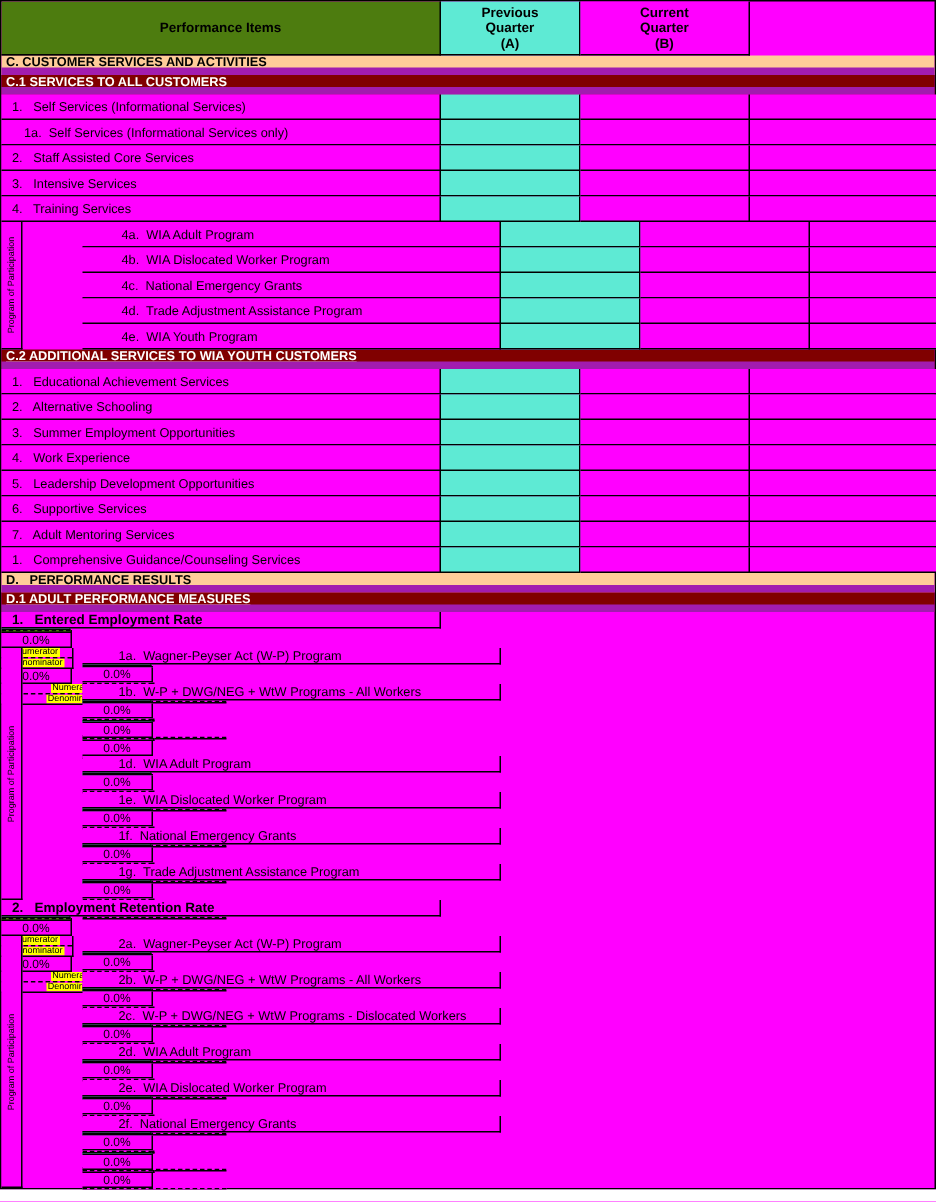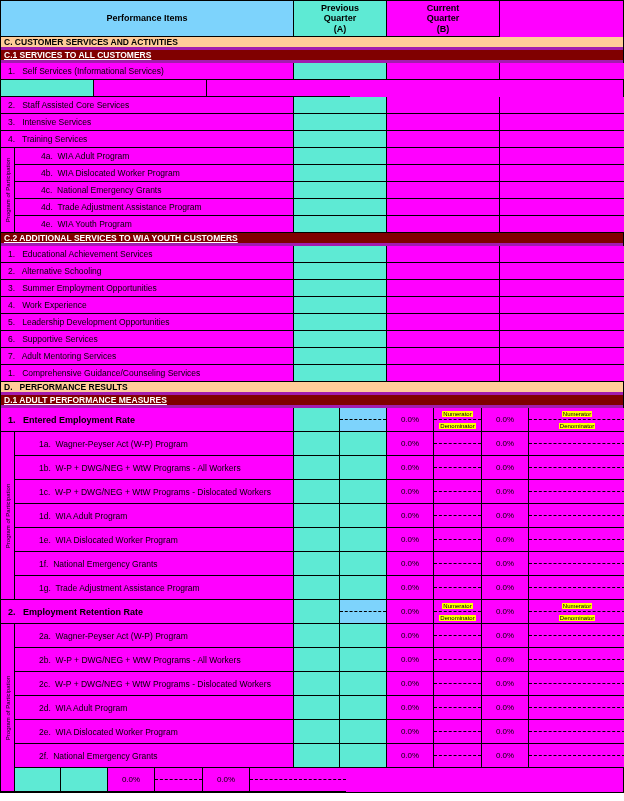--- a/index.html
+++ b/index.html
@@ -18,64 +18,64 @@
   .hdr{display:flex;height:36px;}
   .hc{display:flex;align-items:center;justify-content:center;text-align:center;
       font-weight:bold;font-size:9px;line-height:1.15;white-space:pre-line;}
   .w-label{width:293px;}
   .w-prev{width:93px;}
   .w-cur{width:113px;}
   .w-cum{width:143px;}
 
   
   .section{height:13px;display:flex;align-items:center;padding-left:3px;
-           font-weight:bold;font-size:8.5px;border-bottom:3px solid #a21caf;
+           font-weight:bold;font-size:8.5px;border-bottom:5px solid #a21caf;
            box-sizing:border-box;white-space:pre;overflow:hidden;}
   .peach{background:#FFCC99;color:#000;}
   .maroon{background:#800000;color:#FFFFFF;text-decoration:underline;}
 
   
   .row{display:flex;height:17px;}
   .lbl{display:flex;align-items:center;padding-left:7px;font-size:8.5px;
        white-space:pre;background:#FF00FF;}
   .ind2{padding-left:15px;}
 
   
-  .grp{display:flex;align-items:stretch;}
+  .grp{display:flex;align-items:stretch;gap:40px;}
   .strip{width:14px;background:#FF00FF;border-right:1px solid #000;border-bottom:1px solid #000;
          box-sizing:border-box;position:relative;flex-shrink:0;}
   .vtext{position:absolute;top:50%;left:50%;
          transform:translate(-50%,-50%) rotate(-90deg);
          font-size:6px;white-space:nowrap;}
   .grpcol{flex:1;}
   .grp .lbl{width:279px;padding-left:26px;}
 
   
-  .drow{display:flex;height:24px;}
+  .drow{display:flex;height:24px;flex-direction:column;}
   .dlbl{box-sizing:border-box;border-right:1px solid #000;border-bottom:1px solid #000;
         width:293px;display:flex;align-items:center;padding-left:7px;
         background:#FF00FF;white-space:pre;font-size:8.5px;overflow:hidden;flex-shrink:0;}
   .mhead .dlbl{font-weight:bold;font-size:9px;}
   .grp .dlbl{width:279px;padding-left:24px;}
   .w-p1{width:46px;}
   .w-p2{width:47px;}
   .w-cv{width:47px;}
   .w-cf{width:48px;}
   .w-mv{width:47px;}
   .w-mf{width:96px;}
   .val{display:flex;align-items:center;justify-content:center;font-size:8px;background:#FF00FF;}
   .frac{display:flex;flex-direction:column;background:#FF00FF;}
   .fr-top{flex:1;border-bottom:1px dashed #000;display:flex;align-items:center;justify-content:center;overflow:hidden;}
   .fr-bot{flex:1;display:flex;align-items:center;justify-content:center;overflow:hidden;}
   .yl{background:#FFFF00;font-size:6px;line-height:1;padding:0 1px;white-space:nowrap;}
 
   
   .bg-gray{background:#5eead4;}
   .bg-mag{background:#FF00FF;}
-  .bg-white{background:#7dd3fc;}
+  .bg-white{background:#4d7c0f;}
 </style>
 </head>
 <body>
 
 <div class="sheet">
 
   <div class="hdr">
     <div class="cell hc w-label bg-white">Performance Items</div>
     <div class="cell hc w-prev bg-gray">Previous
 Quarter
@@ -88,20 +88,21 @@
   <div class="section peach">C. CUSTOMER SERVICES AND ACTIVITIES</div>
   <div class="section maroon">C.1 SERVICES TO ALL CUSTOMERS</div>
 
   <div class="row">
     <div class="cell lbl w-label">1.   Self Services (Informational Services)</div>
     <div class="cell w-prev bg-gray"></div>
     <div class="cell w-cur bg-mag"></div>
     <div class="cell w-cum bg-mag last"></div>
   </div>
   <div class="row">
+    <div class="cell lbl ind2 w-label">1a.  Self Services (Informational Services only)</div>
     <div class="cell w-prev bg-gray"></div>
     <div class="cell w-cur bg-mag"></div>
     <div class="cell w-cum bg-mag last"></div>
   </div>
   <div class="row">
     <div class="cell lbl w-label">2.   Staff Assisted Core Services</div>
     <div class="cell w-prev bg-gray"></div>
     <div class="cell w-cur bg-mag"></div>
     <div class="cell w-cum bg-mag last"></div>
   </div>
@@ -267,21 +268,20 @@
             <div class="fr-top"></div>
             <div class="fr-bot"></div>
           </div>
         <div class="cell w-mv val">0.0%</div>
         <div class="cell w-mf frac last">
             <div class="fr-top"></div>
             <div class="fr-bot"></div>
           </div>
       </div>
       <div class="drow">
-        <div class="dlbl">1c.  W-P + DWG/NEG + WtW Programs - Dislocated Workers</div>
         <div class="cell w-p1 bg-gray"></div>
         <div class="cell w-p2 bg-gray"></div>
         <div class="cell w-cv val">0.0%</div>
         <div class="cell w-cf frac">
             <div class="fr-top"></div>
             <div class="fr-bot"></div>
           </div>
         <div class="cell w-mv val">0.0%</div>
         <div class="cell w-mf frac last">
             <div class="fr-top"></div>

